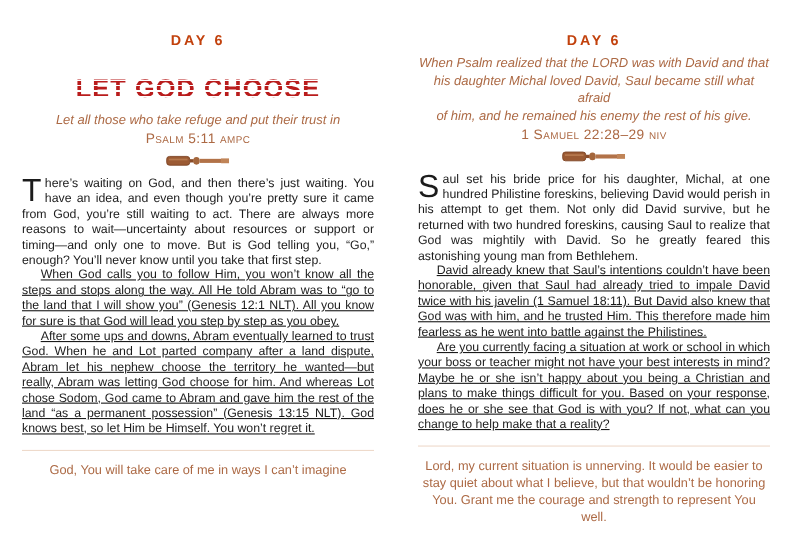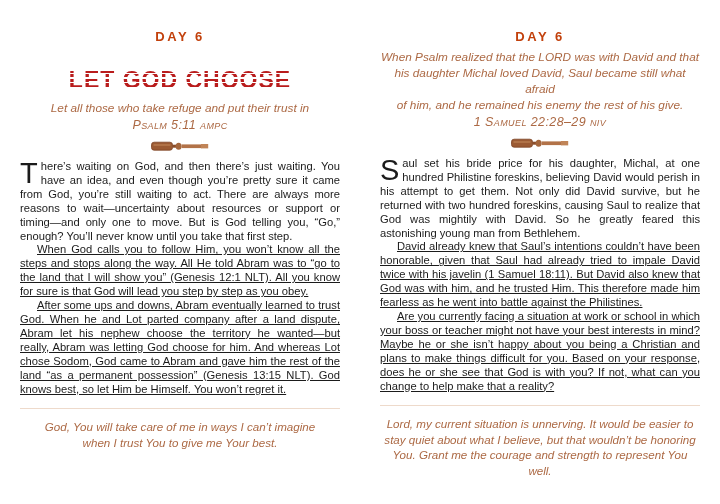--- a/index.html
+++ b/index.html
@@ -49,21 +49,20 @@
     font-size: 11.8px;
     line-height: 16px;
     color: #ac6944;
   }
   .epigraph-ref {
     margin-top: 2px;
     font-size: 12.5px;
     font-variant: small-caps;
     letter-spacing: 0.4px;
     color: #ac6944;
-    font-style: italic;
   }
   .divider { margin-top: 7px; height: 13px; }
   .body-text {
     margin-top: 8px;
     text-align: justify;
     font-size: 11.2px;
     line-height: 13.9px;
     color: #1b1b1b;
   }
   .body-text p { margin: 0; }
@@ -75,21 +74,20 @@
     padding: 1px 3px 0 0;
     color: #1b1b1b;
   }
   .prayer-rule {
     border: none;
     border-top: 1px solid #eedacb;
     margin: 12px 0 0 0;
   }
   .prayer {
     margin-top: 10px;
-    font-style: italic;
     font-size: 11.6px;
     line-height: 15.5px;
     color: #ac6944;
     text-align: center;
   }
 </style>
 </head>
 <body>
 
 <div class="spread">
@@ -114,21 +112,20 @@
       </svg>
     </div>
     <div class="body-text">
       <p><span class="dropcap">T</span><span>here’s waiting on God, and then there’s just waiting. You have an idea, and even though you’re pretty sure it came from God, you’re still waiting to act. There are always more reasons to wait—uncertainty about resources or support or timing—and only one to move. But is God telling you, “Go,” enough? You’ll never know until you take that first step.</span></p>
       <p class="indent">When God calls you to follow Him, you won’t know all the steps and stops along the way. All He told Abram was to “go to the land that I will show you” (Genesis 12:1 NLT). All you know for sure is that God will lead you step by step as you obey.</p>
       <p class="indent">After some ups and downs, Abram eventually learned to trust God. When he and Lot parted company after a land dispute, Abram let his nephew choose the territory he wanted—but really, Abram was letting God choose for him. And whereas Lot chose Sodom, God came to Abram and gave him the rest of the land “as a permanent possession” (Genesis 13:15 NLT). God knows best, so let Him be Himself. You won’t regret it.</p>
     </div>
     <hr class="prayer-rule">
     <div class="prayer">
       <div>God, You will take care of me in ways I can’t imagine</div>
-      <div>when I trust You to give me Your best.</div>
     </div>
   </div>
 
   <div class="page">
     <div class="day-label">DAY 6</div>
     <div class="epigraph">
       <div>When Psalm realized that the LORD was with David and that</div>
       <div>his daughter Michal loved David, Saul became still what afraid</div>
       <div>of him, and he remained his enemy the rest of his give.</div>
     </div>

